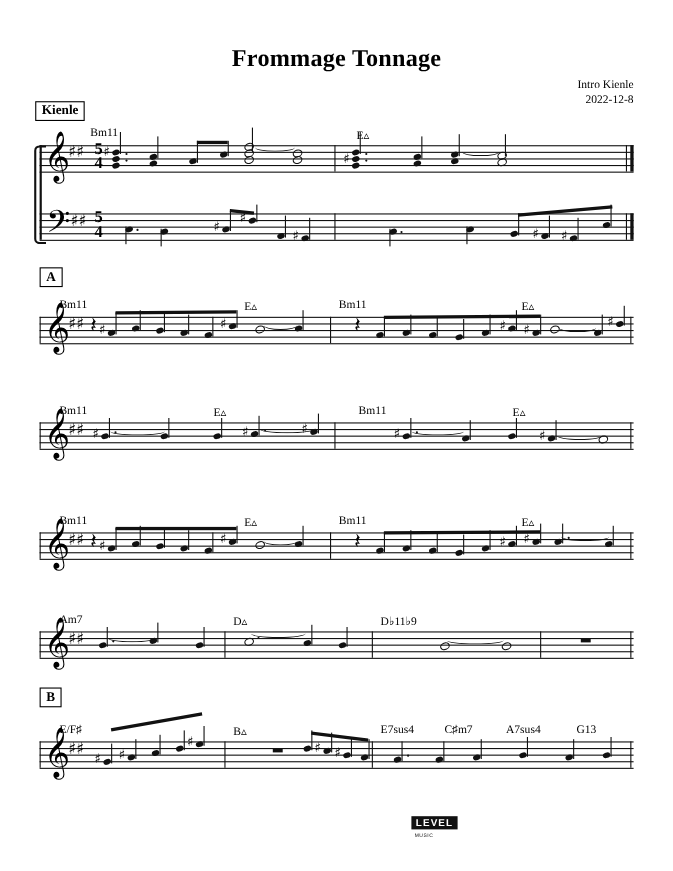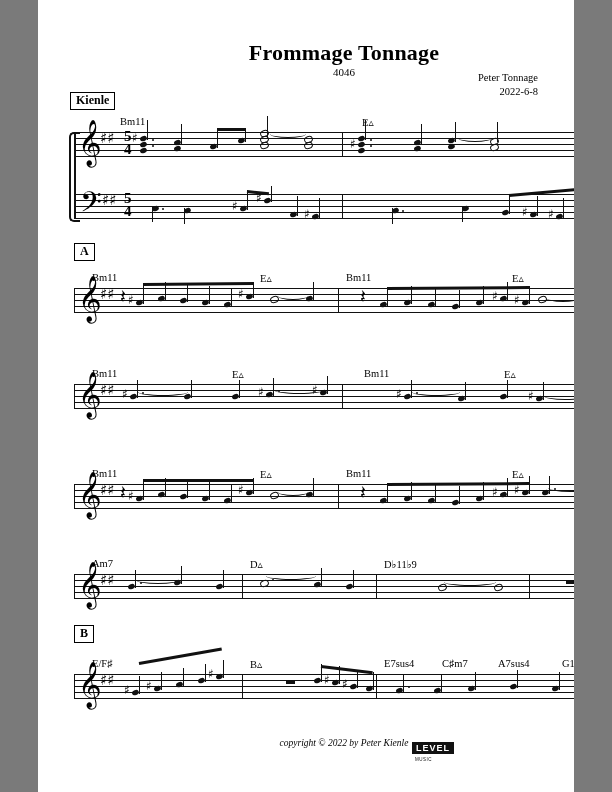--- a/index.html
+++ b/index.html
@@ -2,21 +2,21 @@
 <html><head>
 <meta charset="utf-8">
 <style>
   html, body {
     margin: 0;
     padding: 0;
     background: #7a7a7a;
   }
   .page {
     position: relative;
-    width: 536px;
+    width: 612px;
     height: 792px;
     background: #ffffff;
     margin: 0 auto;
     overflow: hidden;
     font-family: "Liberation Serif", serif;
     color: #000000;
   }
 
   
   .title {
@@ -210,24 +210,23 @@
     letter-spacing: 0.5px;
     color: #111;
   }
 </style>
 </head>
 <body>
 
 <div class="page">
 
   <div class="title">Frommage Tonnage</div>
-  <div class="subtitle">4046</div>
   <div class="composer">
-    <div>Peter Tonnage</div>
-    <div>2022-6-8</div>
+    <div>Intro Kienle</div>
+    <div>2022-12-8</div>
   </div>
 
   <div class="rehearsal" style="left:32px; top:92px;">Kienle</div>
 
   <div class="system" style="left:36px; top:128px; width:540px; height:96px;">
 
     <div class="brace" style="left:-5px; top:4px; height:86px;"></div>
 
     <div class="staff" style="top:4px; height:24px;">
       <div class="line" style="top:0px;"></div>
@@ -668,17 +667,16 @@
     <div class="nh" style="left:394px; top:18px;"></div>
     <div class="stem" style="left:401px; top:4px; height:18px;"></div>
     <div class="nh" style="left:436px; top:16px;"></div>
     <div class="stem" style="left:443px; top:2px; height:18px;"></div>
     <div class="nh" style="left:478px; top:18px;"></div>
     <div class="stem" style="left:485px; top:4px; height:18px;"></div>
     <div class="nh" style="left:512px; top:16px;"></div>
     <div class="stem" style="left:519px; top:2px; height:18px;"></div>
   </div>
 
-  <div class="copyright">copyright © 2022 by Peter Kienle</div>
   <div class="logo">LEVEL</div>
   <div class="logo-sub">MUSIC</div>
 
 </div>
 
 </body></html>

